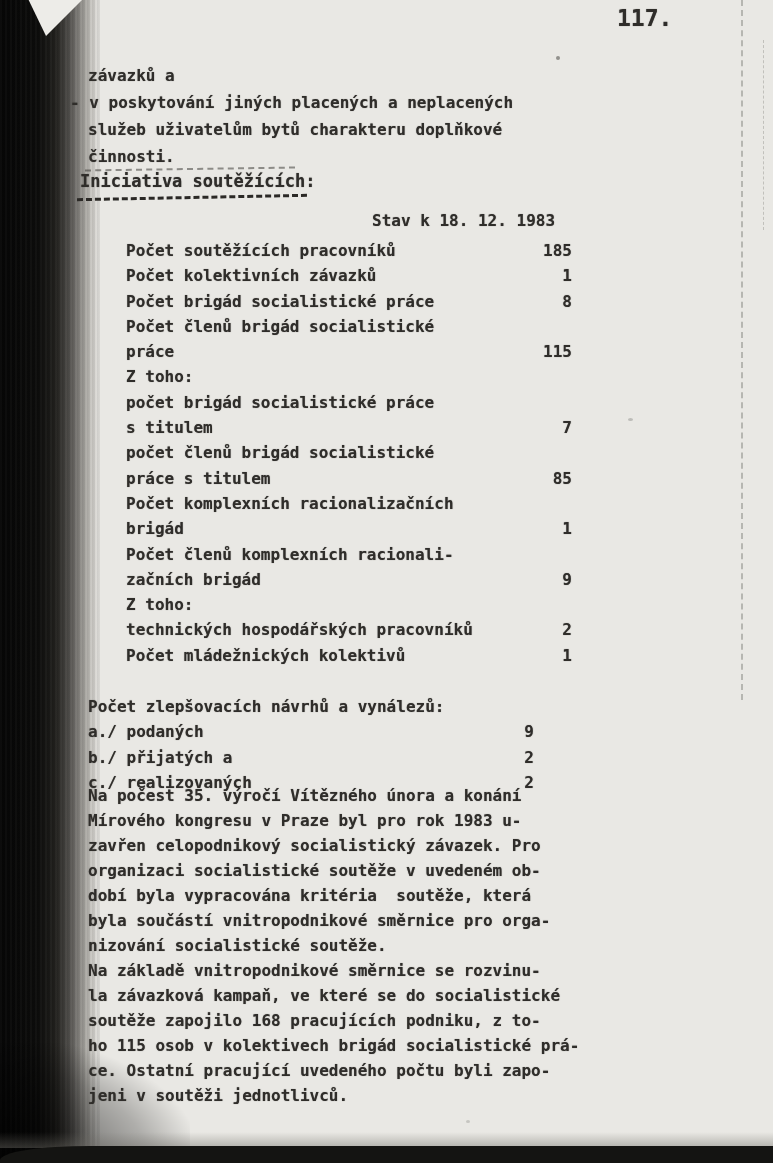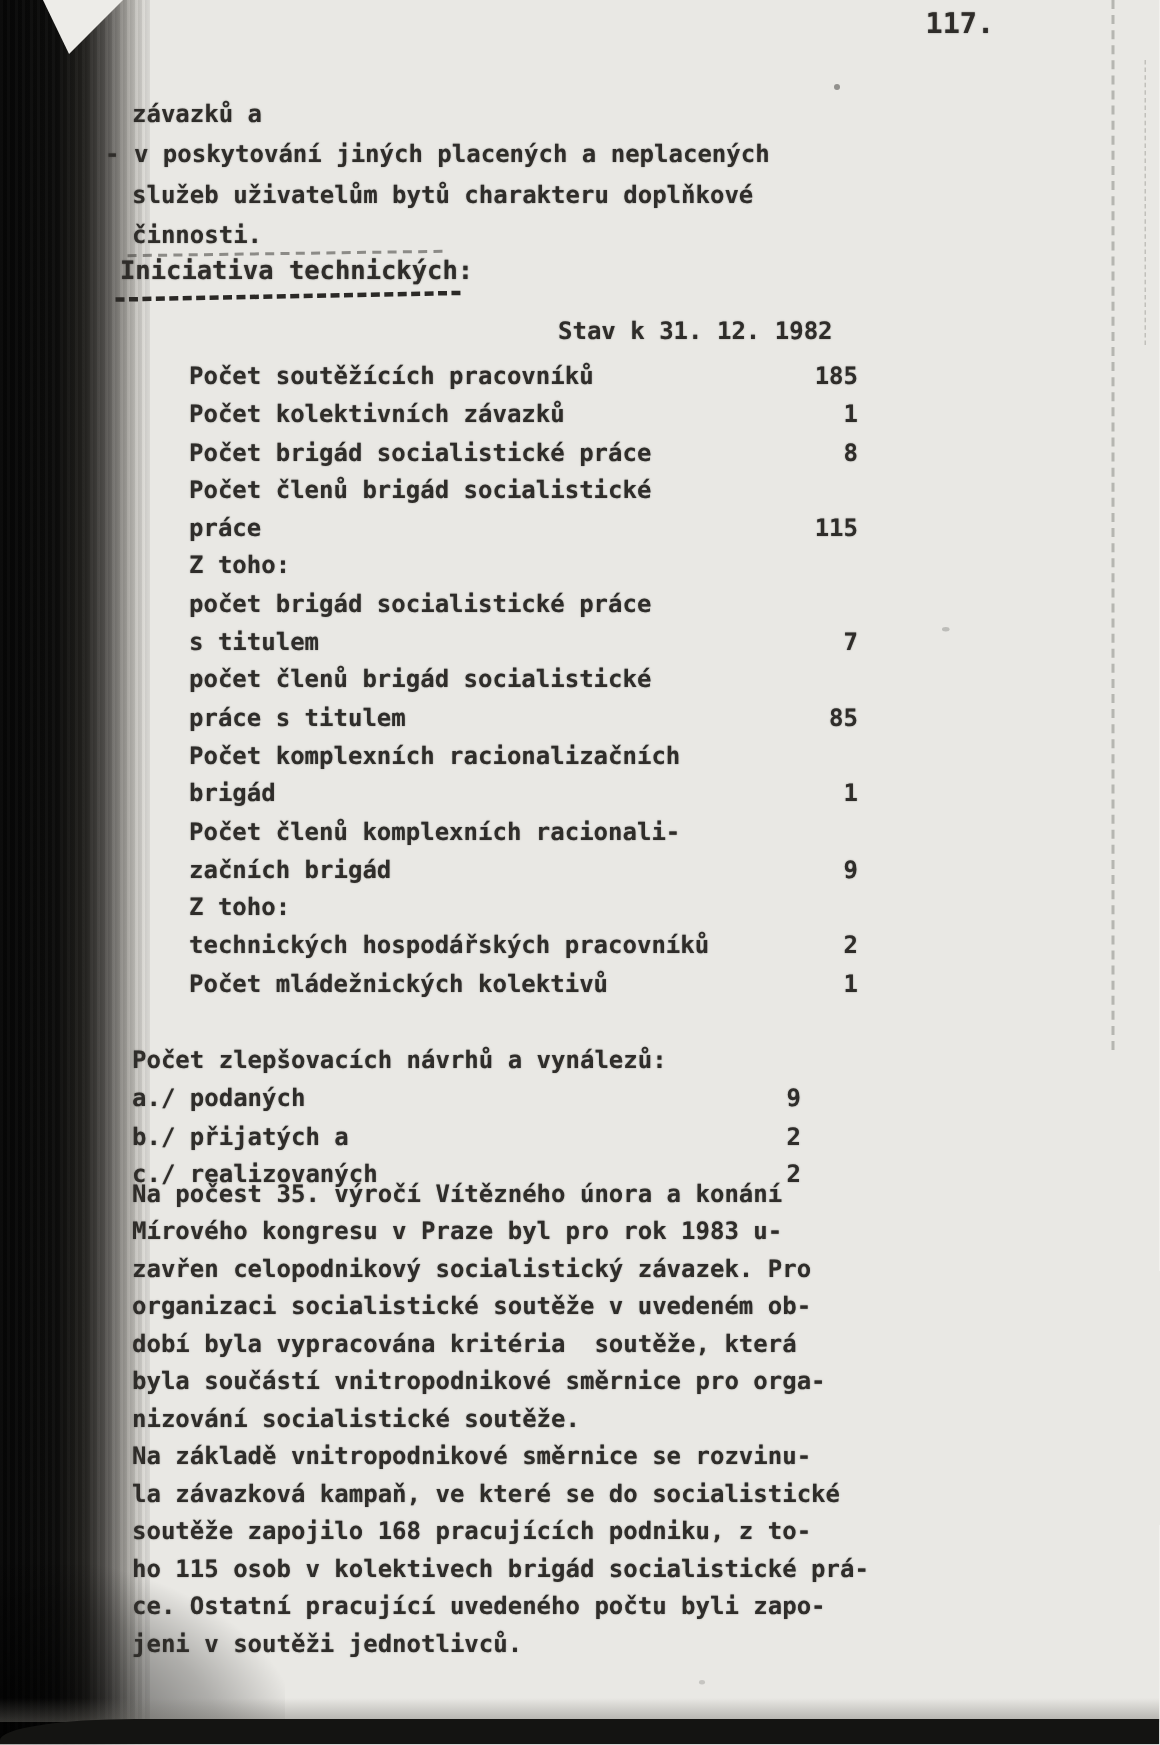--- a/index.html
+++ b/index.html
@@ -50,21 +50,21 @@
   }
   
   .typed{
     font-weight:700;
     font-size:16px;
     text-shadow:0 0 1px rgba(48,46,42,.55);
     white-space:pre;
   }
   .page-number{
     position:absolute;left:617px;top:5px;
-    font-size:19px;font-weight:700;
+    font-size:23px;font-weight:700;
     text-shadow:0 0 1px rgba(48,46,42,.6);
   }
   .intro{position:absolute;left:88px;top:62px;width:520px;}
   .iline{height:27px;line-height:27px;}
   .iline:nth-child(2){text-indent:-18px;}
   .heading-overline{
     position:absolute;left:85px;top:168px;width:210px;height:0;
     border-top:2px dashed rgba(47,45,42,.5);
     transform:rotate(-.8deg);
   }
@@ -109,23 +109,23 @@
   <div class="right-edge-line2"></div>
   <div class="speck sp1"></div>
   <div class="speck sp2"></div>
   <div class="speck sp3"></div>
 
   <div class="page-number">117.</div>
 
   <div class="intro typed" id="intro-lines"><div class="iline">závazků a</div><div class="iline">- v poskytování jiných placených a neplacených</div><div class="iline">služeb uživatelům bytů charakteru doplňkové</div><div class="iline">činnosti.</div></div>
 
   <div class="heading-overline"></div>
-  <div class="heading">Iniciativa technických:</div>
+  <div class="heading">Iniciativa soutěžících:</div>
   <div class="heading-underline"></div>
 
-  <div class="stav typed">Stav k 31. 12. 1982</div>
+  <div class="stav typed">Stav k 18. 12. 1983</div>
 
   <div class="table-block typed" id="table-lines"><div class="trow"><span class="tlabel">Počet soutěžících pracovníků</span><span class="tvalue">185</span></div><div class="trow"><span class="tlabel">Počet kolektivních závazků</span><span class="tvalue">1</span></div><div class="trow"><span class="tlabel">Počet brigád socialistické práce</span><span class="tvalue">8</span></div><div class="trow"><span class="tlabel">Počet členů brigád socialistické</span><span class="tvalue"></span></div><div class="trow"><span class="tlabel">práce</span><span class="tvalue">115</span></div><div class="trow"><span class="tlabel">Z toho:</span><span class="tvalue"></span></div><div class="trow"><span class="tlabel">počet brigád socialistické práce</span><span class="tvalue"></span></div><div class="trow"><span class="tlabel">s titulem</span><span class="tvalue">7</span></div><div class="trow"><span class="tlabel">počet členů brigád socialistické</span><span class="tvalue"></span></div><div class="trow"><span class="tlabel">práce s titulem</span><span class="tvalue">85</span></div><div class="trow"><span class="tlabel">Počet komplexních racionalizačních</span><span class="tvalue"></span></div><div class="trow"><span class="tlabel">brigád</span><span class="tvalue">1</span></div><div class="trow"><span class="tlabel">Počet členů komplexních racionali-</span><span class="tvalue"></span></div><div class="trow"><span class="tlabel">začních brigád</span><span class="tvalue">9</span></div><div class="trow"><span class="tlabel">Z toho:</span><span class="tvalue"></span></div><div class="trow"><span class="tlabel">technických hospodářských pracovníků</span><span class="tvalue">2</span></div><div class="trow"><span class="tlabel">Počet mládežnických kolektivů</span><span class="tvalue">1</span></div></div>
   <div class="table-block typed" id="innovation-lines"><div class="trow"><span class="tlabel">Počet zlepšovacích návrhů a vynálezů:</span><span class="tvalue"></span></div><div class="trow"><span class="tlabel">a./ podaných</span><span class="tvalue">9</span></div><div class="trow"><span class="tlabel">b./ přijatých a</span><span class="tvalue">2</span></div><div class="trow"><span class="tlabel">c./ realizovaných</span><span class="tvalue">2</span></div></div>
 
   <div class="paras typed" id="paragraph-lines"><div class="pline">Na počest 35. výročí Vítězného února a konání</div><div class="pline">Mírového kongresu v Praze byl pro rok 1983 u-</div><div class="pline">zavřen celopodnikový socialistický závazek. Pro</div><div class="pline">organizaci socialistické soutěže v uvedeném ob-</div><div class="pline">dobí byla vypracována kritéria  soutěže, která</div><div class="pline">byla součástí vnitropodnikové směrnice pro orga-</div><div class="pline">nizování socialistické soutěže.</div><div class="pline">Na základě vnitropodnikové směrnice se rozvinu-</div><div class="pline">la závazková kampaň, ve které se do socialistické</div><div class="pline">soutěže zapojilo 168 pracujících podniku, z to-</div><div class="pline">ho 115 osob v kolektivech brigád socialistické prá-</div><div class="pline">ce. Ostatní pracující uvedeného počtu byli zapo-</div><div class="pline">jeni v soutěži jednotlivců.</div></div>
 
 </div>
 
 </body></html>

